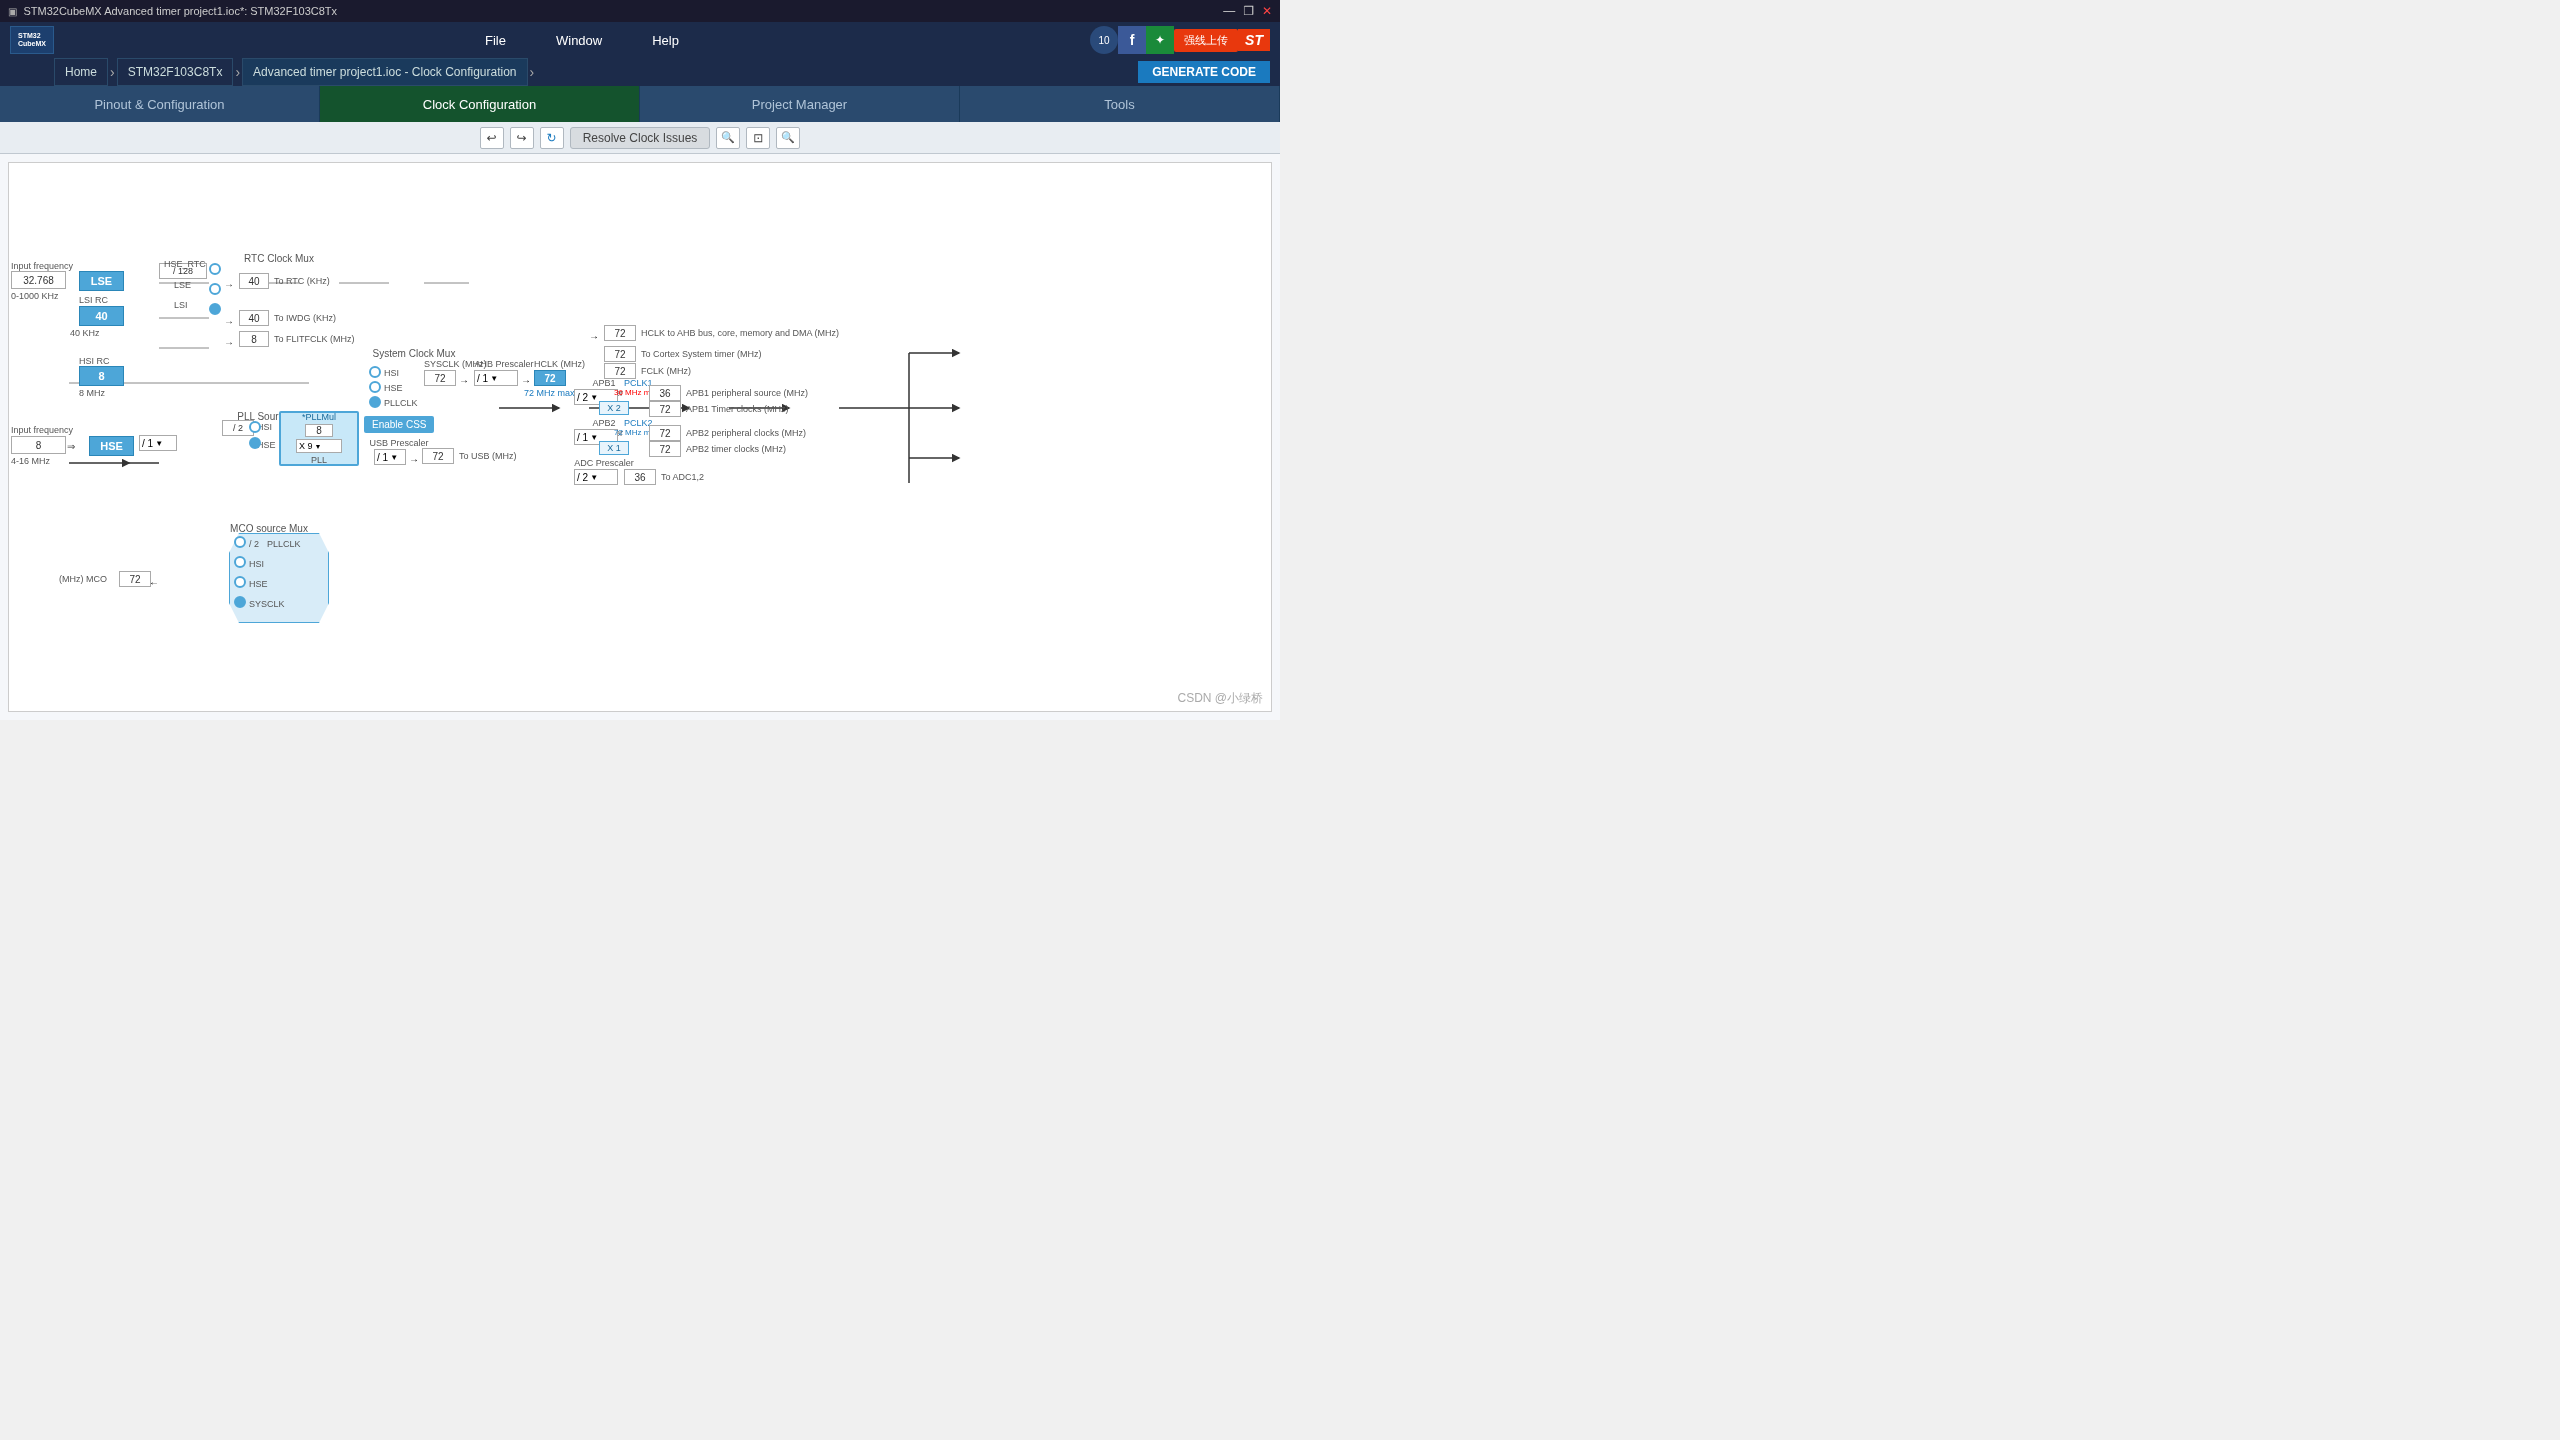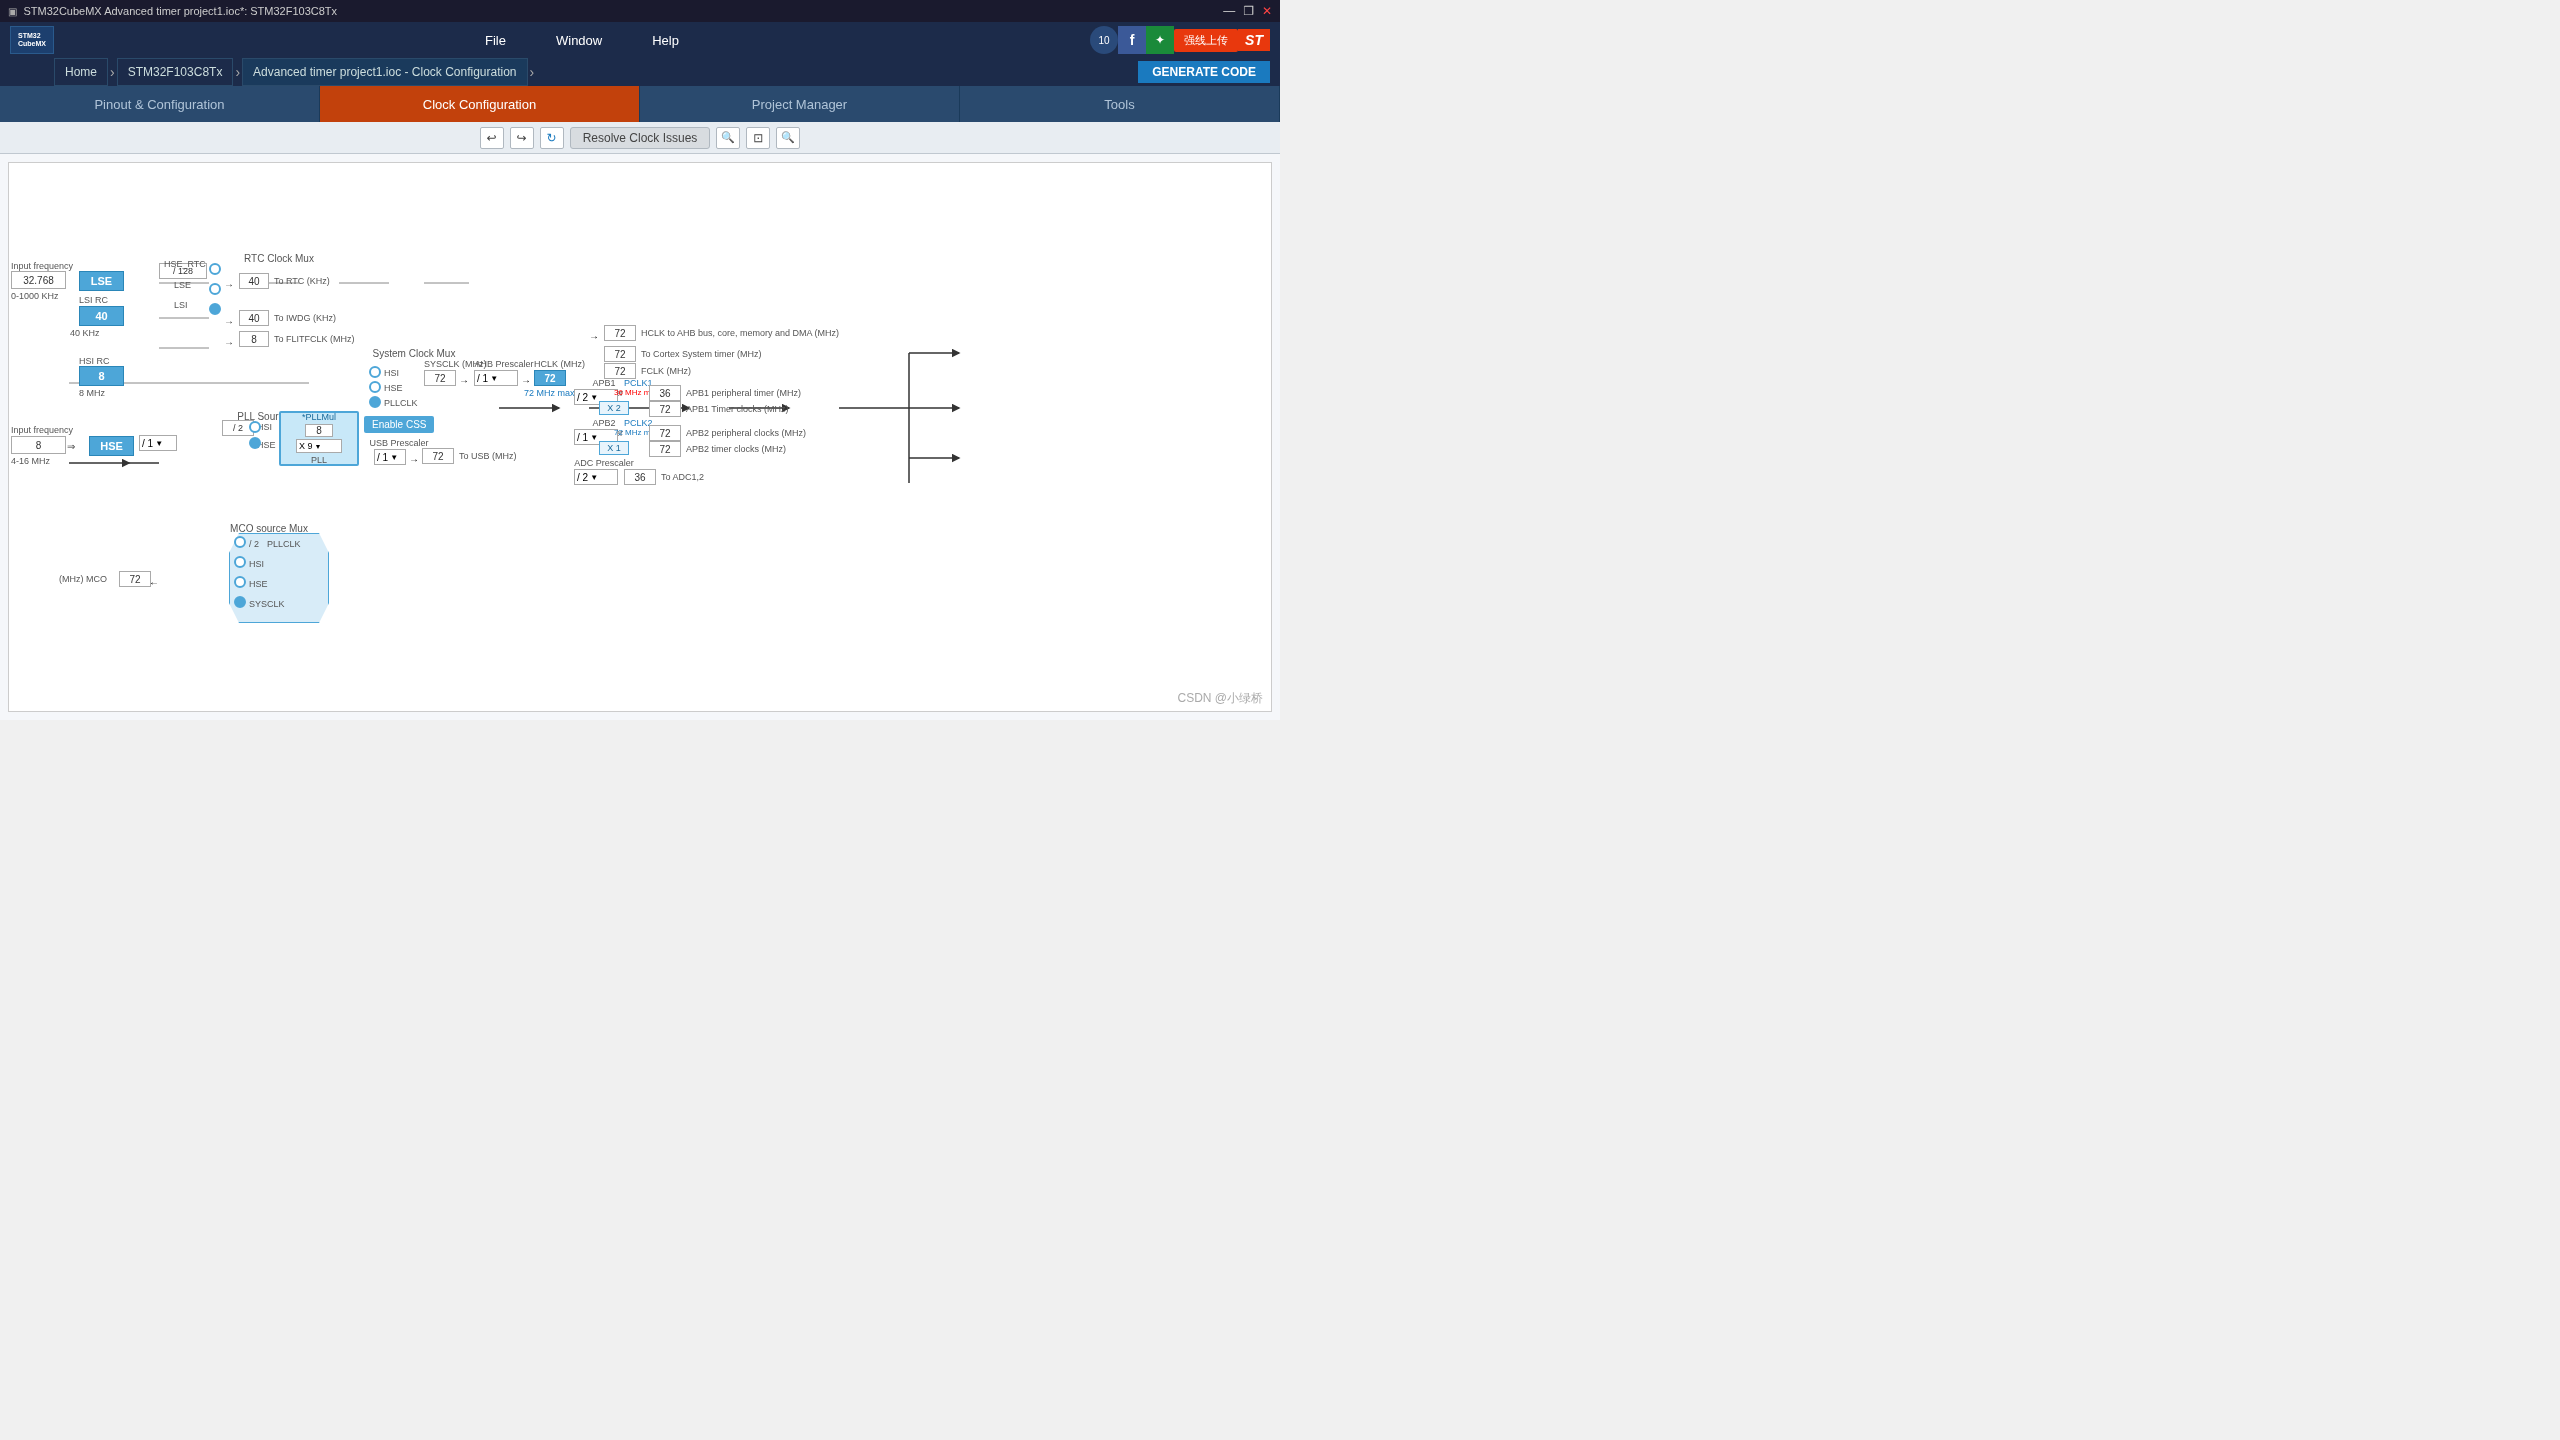--- a/index.html
+++ b/index.html
@@ -68,21 +68,21 @@
       display: flex;
       align-items: center;
       justify-content: center;
       font-size: 13px;
       font-weight: 500;
       cursor: pointer;
       color: #b0c4d8;
       border-right: 1px solid #1a3a5a;
     }
     #tabbar .tab.active {
-      background: #c2410c;
+      background: #14532d;
       color: white;
     }
     
     
     #toolbar {
       background: #e8edf2;
       border-bottom: 1px solid #c0c8d0;
       height: 32px;
       display: flex;
       align-items: center;
@@ -499,21 +499,21 @@
       <span>/ 2</span>
       <span style="font-size:8px;">▼</span>
     </div>
 
     <div class="diag label-sm" style="left:615px; top:215px; color:#1a7abf;">PCLK1</div>
     <div class="diag label-sm" style="left:605px; top:225px; color:red; font-size:8px;">36 MHz max</div>
 
     <div class="diag box-white" style="left:640px; top:222px; width:32px; height:16px;">
       <span style="font-size:10px;">36</span>
     </div>
-    <div class="diag label-sm" style="left:677px; top:225px;">APB1 peripheral timer (MHz)</div>
+    <div class="diag label-sm" style="left:677px; top:225px;">APB1 peripheral source (MHz)</div>
 
     <div class="diag box-light" style="left:590px; top:238px; width:30px; height:14px; font-size:9px;">
       <span>X 2</span>
     </div>
 
     <div class="diag box-white" style="left:640px; top:238px; width:32px; height:16px;">
       <span style="font-size:10px;">72</span>
     </div>
     <div class="diag label-sm" style="left:677px; top:241px;">APB1 Timer clocks (MHz)</div>
 

